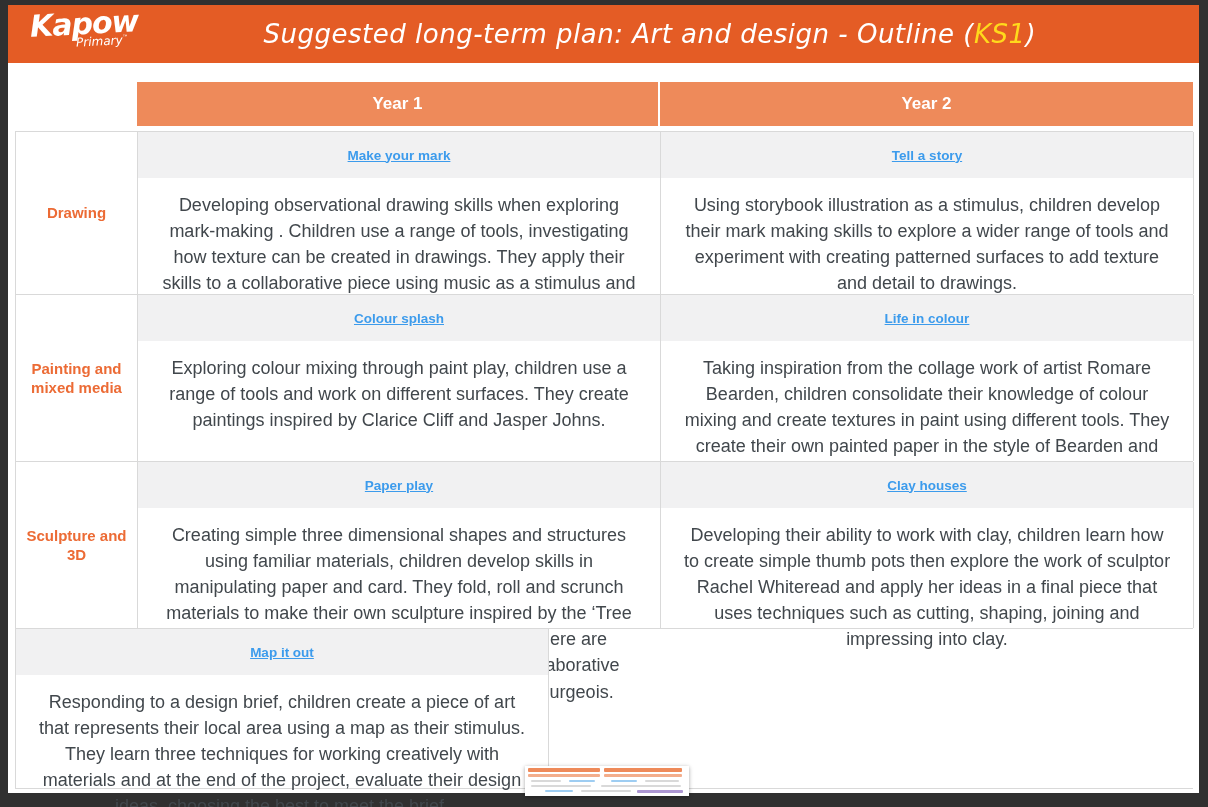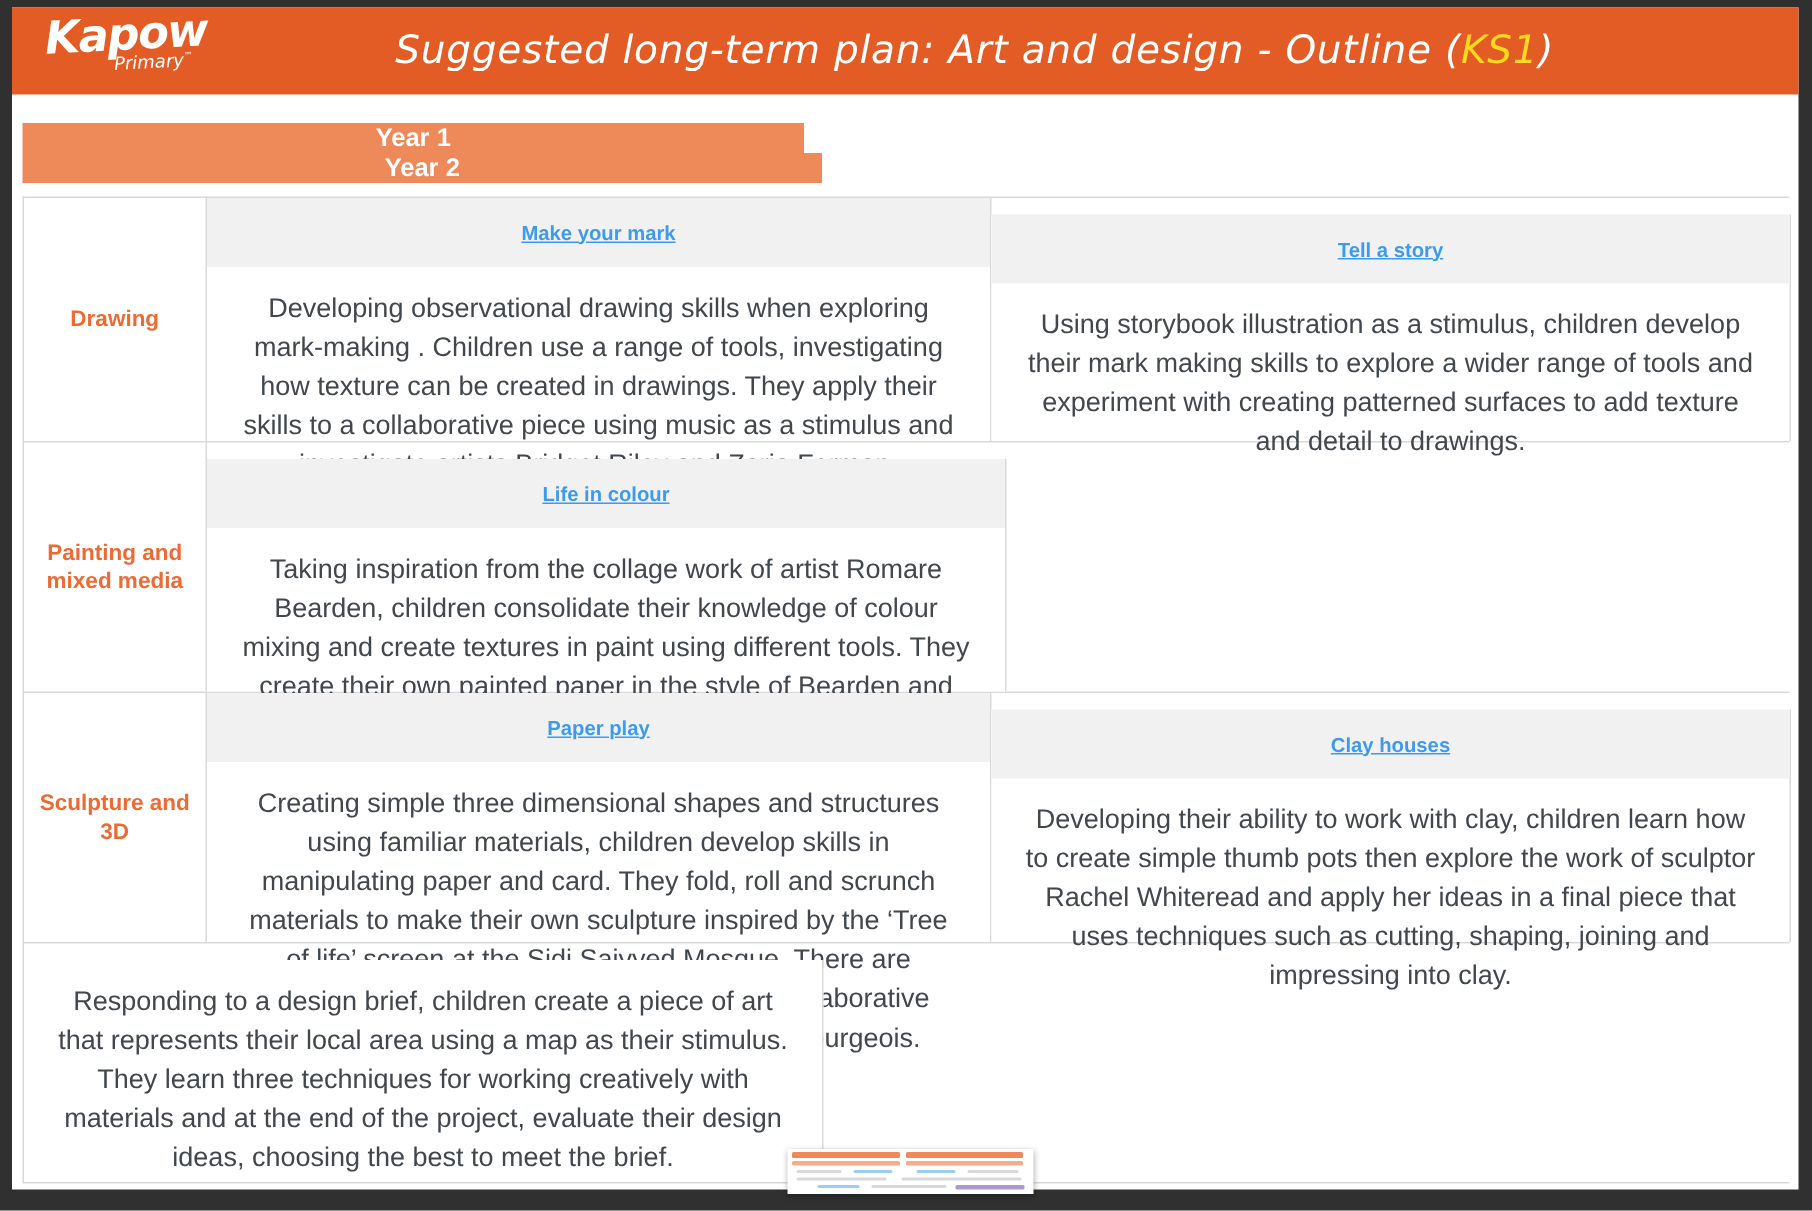--- a/index.html
+++ b/index.html
@@ -37,21 +37,21 @@
   .doc-title{
     position:absolute;left:50%;top:50%;transform:translate(-44%,-50%);
     white-space:nowrap;
     font-family:"DejaVu Sans", sans-serif;
     font-style:italic;font-weight:400;font-size:26px;
     color:#ffffff;letter-spacing:0.5px;
   }
   .doc-title .ks{color:#FFD91C;}
   
   .plan-table{position:absolute;left:7px;top:77px;width:1178px;}
-  .year-header-row{display:flex;height:44px;margin-bottom:5px;flex-direction:column;}
+  .year-header-row{display:flex;height:44px;margin-bottom:5px;}
   .corner-spacer{width:122px;flex:none;}
   .year-header{
     flex:none;background:#EE8A5A;color:#ffffff;
     font-weight:700;font-size:17px;
     display:flex;align-items:center;justify-content:center;
   }
   .year-header.y1{width:521px;margin-right:2px;}
   .year-header.y2{width:533px;}
   .table-body{border-top:1px solid #D9D9D9;border-left:1px solid #D9D9D9;}
   .plan-row{display:flex;border-bottom:1px solid #D9D9D9;box-sizing:border-box;}
@@ -65,21 +65,21 @@
     display:flex;align-items:center;justify-content:center;
     text-align:center;
     color:#EC6B35;font-weight:700;font-size:15px;line-height:1.3;
     padding:0 8px;
   }
   .content-cell{
     flex:none;box-sizing:border-box;border-right:1px solid #D9D9D9;
     display:flex;flex-direction:column;background:#ffffff;
   }
   .content-cell.c1{width:523px;}
-  .content-cell.c2{width:533px;margin-top:11px;}
+  .content-cell.c2{width:533px;}
   .link-band{
     height:46px;flex:none;background:#F1F1F2;
     display:flex;align-items:center;justify-content:center;
   }
   .unit-link{
     color:#3C9BEC;font-weight:700;font-size:13.5px;
     text-decoration:underline;cursor:pointer;text-align:center;
   }
   .cell-text{
     padding:14px 22px 0 22px;
@@ -132,20 +132,26 @@
           <div class="content-cell c2">
             <div class="link-band">
               <a href="#" class="unit-link">Tell a story</a>
             </div>
             <div class="cell-text">Using storybook illustration as a stimulus, children develop their mark making skills to explore a wider range of tools and experiment with creating patterned surfaces to add texture and detail to drawings.</div>
           </div>
         </div>
 
         <div class="plan-row r1">
           <div class="label-cell">Painting and mixed media</div>
+          <div class="content-cell c1">
+            <div class="link-band">
+              <a href="#" class="unit-link">Colour splash</a>
+            </div>
+            <div class="cell-text">Exploring colour mixing through paint play, children use a range of tools and work on different surfaces. They create paintings inspired by Clarice Cliff and Jasper Johns.</div>
+          </div>
           <div class="content-cell c2">
             <div class="link-band">
               <a href="#" class="unit-link">Life in colour</a>
             </div>
             <div class="cell-text">Taking inspiration from the collage work of artist Romare Bearden, children consolidate their knowledge of colour mixing and create textures in paint using different tools. They create their own painted paper in the style of Bearden and use it in a collage, linked to a theme suited to their topic or classwork.</div>
           </div>
         </div>
 
         <div class="plan-row r2">
           <div class="label-cell">Sculpture and 3D</div>
@@ -158,20 +164,23 @@
           <div class="content-cell c2">
             <div class="link-band">
               <a href="#" class="unit-link">Clay houses</a>
             </div>
             <div class="cell-text">Developing their ability to work with clay, children learn how to create simple thumb pots then explore the work of sculptor Rachel Whiteread and apply her ideas in a final piece that uses techniques such as cutting, shaping, joining and impressing into clay.</div>
           </div>
         </div>
 
         <div class="plan-row r3">
           <div class="content-cell c2">
+            <div class="link-band">
+              <a href="#" class="unit-link">Map it out</a>
+            </div>
             <div class="cell-text">Responding to a design brief, children create a piece of art that represents their local area using a map as their stimulus. They learn three techniques for working creatively with materials and at the end of the project, evaluate their design ideas, choosing the best to meet the brief.</div>
           </div>
         </div>
 
       </div>
     </div>
   </div>
 
   <div class="thumbnail">
     <div class="mini-bar" style="left:3px;top:2px;width:72px;"></div>

